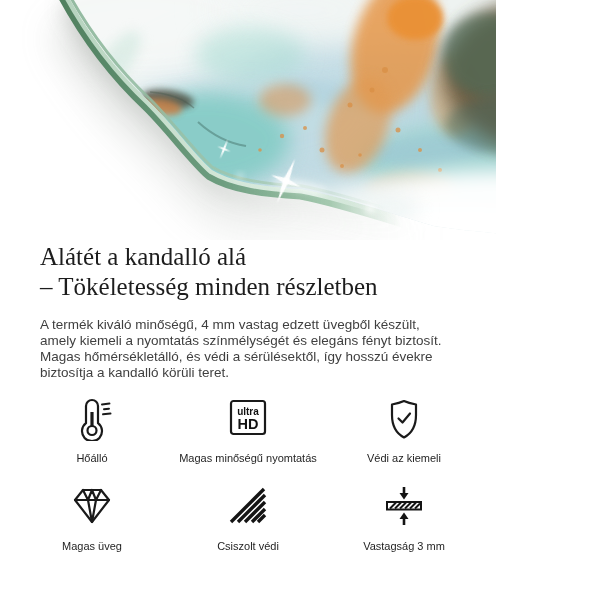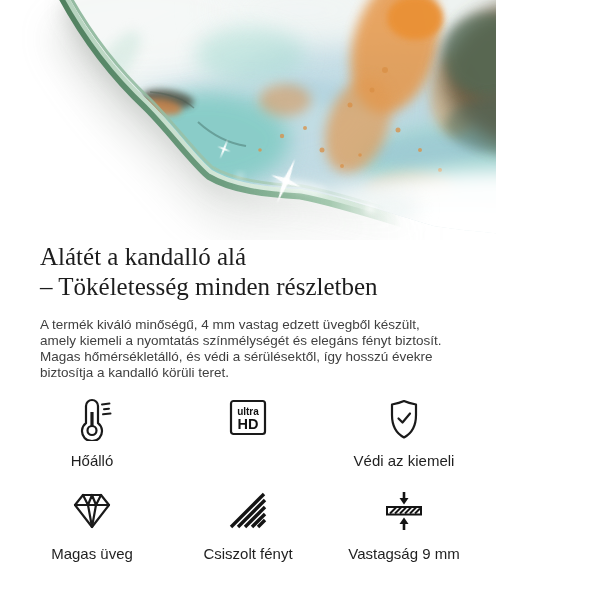--- a/index.html
+++ b/index.html
@@ -20,21 +20,21 @@
   .desc{
     margin:15px 0 0;max-width:512px;
     font-size:13.5px;line-height:16px;color:#3f3f3f;
   }
   .features{
     margin-top:16px;padding:0 14px;
     display:grid;grid-template-columns:repeat(3,1fr);row-gap:21px;
   }
   .feature{display:flex;flex-direction:column;align-items:center;}
   .feature .ic{height:46px;display:flex;align-items:flex-start;justify-content:center;}
-  .feature .lbl{margin-top:9px;font-size:15px;color:#1f1f1f;text-align:center;}
+  .feature .lbl{margin-top:9px;font-size:11px;color:#1f1f1f;text-align:center;}
   .icon-stroke{stroke:#1a1a1a;fill:none;stroke-width:2.2;stroke-linejoin:round;stroke-linecap:round;}
 </style>
 </head>
 <body>
 
 <div class="page">
 
   <div class="hero">
     <svg width="600" height="240" viewBox="0 0 240 96" aria-hidden="true"></svg>
     <svg width="600" height="240" viewBox="0 0 600 240" style="position:absolute;left:0;top:0;">
@@ -192,20 +192,21 @@
     </div>
 
     <div class="feature">
       <div class="ic">
         <svg width="46" height="44" viewBox="0 0 46 44">
           <rect class="icon-stroke" x="6" y="4" width="34" height="33" rx="2.5" stroke-width="2.4"></rect>
           <text x="23" y="17.5" text-anchor="middle" font-family="Liberation Sans, DejaVu Sans, sans-serif" font-size="10" font-weight="700" fill="#111">ultra</text>
           <text x="23" y="32" text-anchor="middle" font-family="Liberation Sans, DejaVu Sans, sans-serif" font-size="14.5" font-weight="700" fill="#111">HD</text>
         </svg>
       </div>
+      <div class="lbl">Magas minőségű nyomtatás</div>
     </div>
 
     <div class="feature">
       <div class="ic">
         <svg width="40" height="44" viewBox="0 0 40 44">
           <path class="icon-stroke" stroke-width="2.4" d="M20 4 C24 5.8 28.5 6.8 32 7.5 L32 18 C32 29 27.5 36.5 20 40.5 C12.5 36.5 8 29 8 18 L8 7.5 C11.5 6.8 16 5.8 20 4 Z"></path>
           <polyline class="icon-stroke" stroke-width="2.4" points="14.5,21.5 18.5,25.5 26,16.5"></polyline>
         </svg>
       </div>
       <div class="lbl">Védi az kiemeli</div>
@@ -230,38 +231,38 @@
         <svg width="42" height="42" viewBox="0 0 42 42">
           <g stroke="#141414" stroke-width="3.4" fill="none">
             <line x1="4" y1="37" x2="37" y2="4"></line>
             <line x1="11" y1="37" x2="38" y2="10"></line>
             <line x1="18" y1="37" x2="38" y2="17"></line>
             <line x1="25" y1="37" x2="38" y2="24"></line>
             <line x1="31" y1="37" x2="38" y2="30"></line>
           </g>
         </svg>
       </div>
-      <div class="lbl">Csiszolt fényt</div>
+      <div class="lbl">Csiszolt védi</div>
     </div>
 
     <div class="feature">
       <div class="ic">
         <svg width="44" height="42" viewBox="0 0 44 42">
           <rect x="5" y="17" width="34" height="7.5" fill="none" stroke="#141414" stroke-width="2"></rect>
           <g stroke="#141414" stroke-width="2">
             <line x1="8" y1="23.5" x2="14" y2="17.5"></line>
             <line x1="13" y1="23.5" x2="19" y2="17.5"></line>
             <line x1="18" y1="23.5" x2="24" y2="17.5"></line>
             <line x1="23" y1="23.5" x2="29" y2="17.5"></line>
             <line x1="28" y1="23.5" x2="34" y2="17.5"></line>
             <line x1="33" y1="23.5" x2="38" y2="18.5"></line>
           </g>
           <line x1="22" y1="2" x2="22" y2="8" stroke="#141414" stroke-width="2.6"></line>
           <path d="M17.5 8 L26.5 8 L22 14.5 Z" fill="#141414"></path>
           <line x1="22" y1="40" x2="22" y2="34" stroke="#141414" stroke-width="2.6"></line>
           <path d="M17.5 34 L26.5 34 L22 27.5 Z" fill="#141414"></path>
         </svg>
       </div>
-      <div class="lbl">Vastagság 9 mm</div>
+      <div class="lbl">Vastagság 3 mm</div>
     </div>
 
   </div>
 </div>
 
 </body></html>

